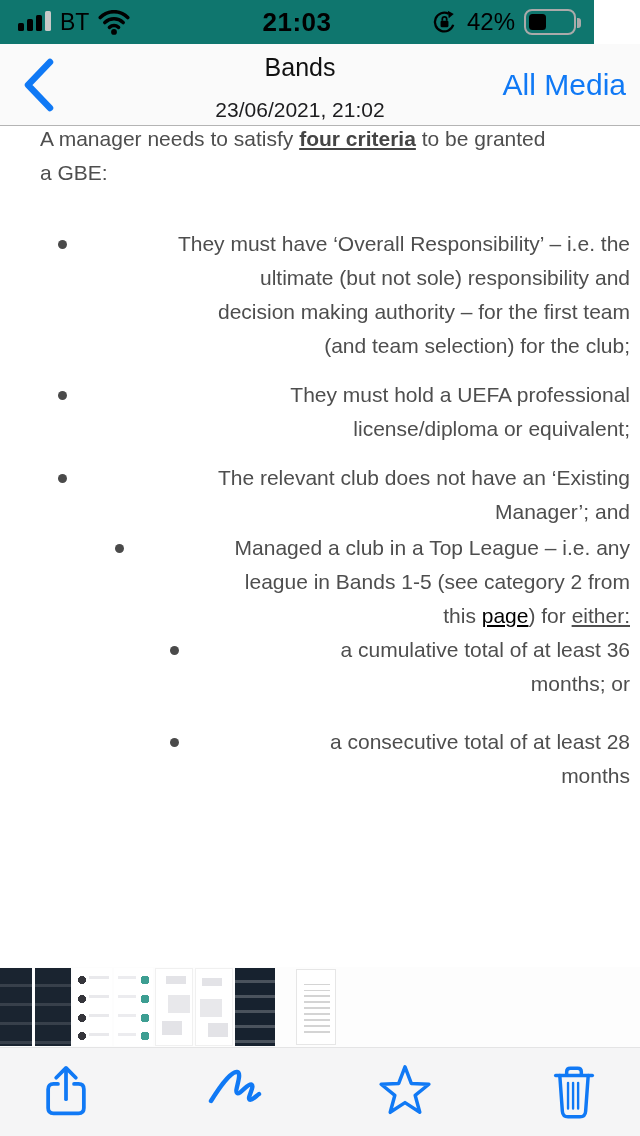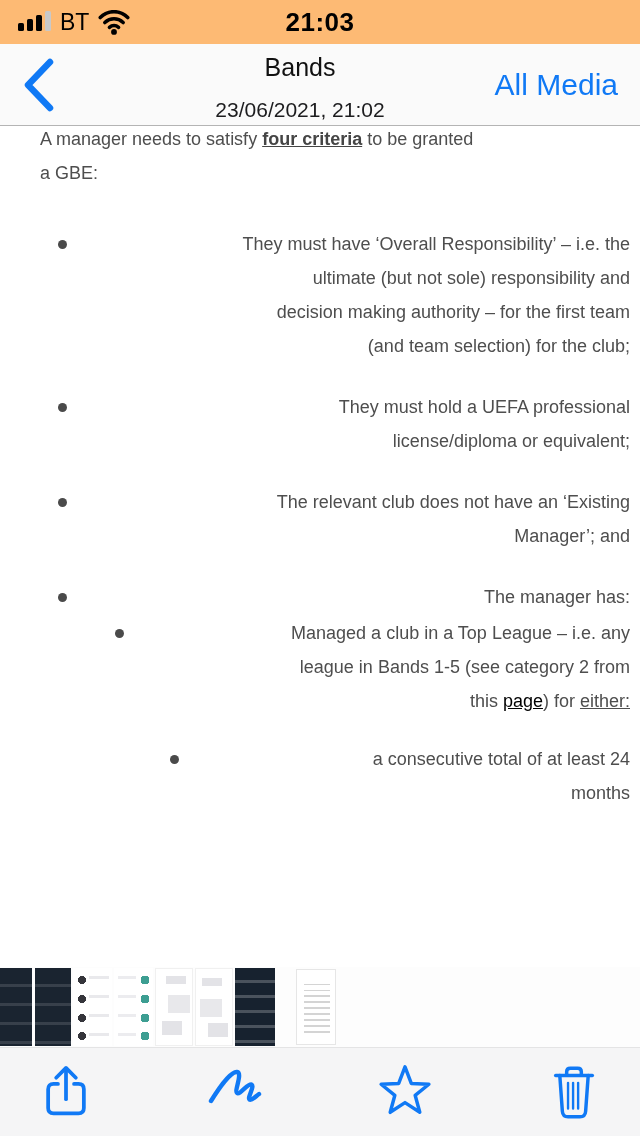--- a/index.html
+++ b/index.html
@@ -1,21 +1,21 @@
 <!DOCTYPE html>
 <html><head>
 <meta charset="utf-8">
 <style>
   * { margin:0; padding:0; box-sizing:border-box; }
   html,body { width:640px; }
   body { font-family:"Liberation Sans", sans-serif; background:#fff; }
   .phone { position:relative; width:640px; height:1136px; background:#fff; overflow:hidden; }
 
   
-  .status-bar { position:absolute; top:0; left:0; width:640px; height:44px; background:#fdba74;
+  .status-bar { position:absolute; top:0; left:0; width:594px; height:44px; background:#0f766e;
     display:flex; align-items:center; justify-content:space-between; padding:0 18px; z-index:5; }
   .sb-left, .sb-right { display:flex; align-items:center; gap:9px; }
   .sb-time { position:absolute; left:0; right:0; top:0; height:44px; display:flex; align-items:center;
     justify-content:center; font-size:26px; font-weight:700; color:#000; letter-spacing:.5px; }
   .signal { display:flex; align-items:flex-end; gap:3px; height:22px; padding-bottom:2px; }
   .signal i { display:block; width:6px; border-radius:1.6px; background:#000; }
   .signal i:nth-child(1){height:8px;} .signal i:nth-child(2){height:12px;}
   .signal i:nth-child(3){height:16px;} .signal i:nth-child(4){height:20px; background:#c9c9c9;}
   .carrier { font-size:23px; color:#000; }
   .pct { font-size:24px; color:#000; }
@@ -25,32 +25,32 @@
     border-radius:0 3px 3px 0; }
 
   
   .nav-bar { position:absolute; top:44px; left:0; width:640px; height:82px; background:#fafafa;
     border-bottom:1px solid #b4b4b4; z-index:5; }
   .back-btn { position:absolute; left:14px; top:6px; width:48px; height:70px; display:flex;
     align-items:center; justify-content:center; }
   .nav-center { position:absolute; left:140px; right:180px; top:6px; text-align:center; }
   .nav-title { font-size:25px; color:#111; line-height:34px; }
   .nav-subtitle { font-size:21px; color:#1c1c1e; line-height:32px; margin-top:10px; }
-  .all-media { position:absolute; right:22px; top:22px; font-size:30px; line-height:38px; }
+  .all-media { position:absolute; right:14px; top:22px; font-size:30px; line-height:38px; }
 
   
   .doc { position:absolute; top:127px; left:0; width:640px; height:840px; background:#fff;
-    overflow:hidden; padding:0 10px 0 40px; color:#4e4e4e; font-size:18px; line-height:34px; }
+    overflow:hidden; padding:0 10px 0 40px; color:#4e4e4e; font-size:21px; line-height:34px; }
   .doc-text { white-space:pre-line; }
   .intro { margin-top:-5px; }
   .emph { font-weight:700; text-decoration:underline; color:#454545; }
   ul.blist { list-style:none; }
   li { position:relative;text-align:right; }
   li::before { content:""; position:absolute; width:9px; height:9px; border-radius:50%; background:#4a4a4a; top:13px; }
-  li.lvl1 { padding-left:60px; margin-top:27px; }
+  li.lvl1 { padding-left:60px; margin-top:15px; }
   li.lvl1::before { left:18px; }
   li.lvl1.first { margin-top:37px; }
   li.lvl2 { padding-left:115px; margin-top:2px; }
   li.lvl2::before { left:75px; }
   li.lvl3 { padding-left:170px; margin-top:0; }
   li.lvl3::before { left:130px; }
   li.lvl3.spaced { margin-top:24px; }
   .cont { padding-left:168px; margin-top:29px; }
   a.doc-link { text-decoration:underline; }
   .u { text-decoration:underline; }
@@ -115,20 +115,35 @@
       <span style="display:flex;">
         <svg width="32" height="25" viewBox="0 0 30 24" fill="none">
           <path d="M1.8 7.2 C5.4 3.6 10 1.6 15 1.6 C20 1.6 24.6 3.6 28.2 7.2" stroke="#000" stroke-width="3.4" stroke-linecap="round"></path>
           <path d="M6.2 12 C8.7 9.7 11.7 8.4 15 8.4 C18.3 8.4 21.3 9.7 23.8 12" stroke="#000" stroke-width="3.4" stroke-linecap="round"></path>
           <path d="M10.6 16.6 C11.9 15.5 13.4 14.9 15 14.9 C16.6 14.9 18.1 15.5 19.4 16.6" stroke="#000" stroke-width="3.4" stroke-linecap="round"></path>
           <circle cx="15" cy="21" r="2.8" fill="#000"></circle>
         </svg>
       </span>
     </div>
     <div class="sb-time">21:03</div>
+    <div class="sb-right">
+      <span style="display:flex;">
+        <svg width="27" height="27" viewBox="0 0 26 26" fill="none">
+          <path d="M21.4 15.2 A9 9 0 1 1 16.9 4.6" stroke="#000" stroke-width="2.2" fill="none"></path>
+          <path d="M16.2 1.6 L21.9 4.9 L17.1 8.9 Z" fill="#000"></path>
+          <path d="M10.9 11.3 V9.6 a2.1 2.1 0 0 1 4.2 0 v1.7" stroke="#000" stroke-width="1.7" fill="none"></path>
+          <rect x="9.2" y="11.3" width="7.6" height="6.2" rx="1.1" fill="#000"></rect>
+        </svg>
+      </span>
+      <span class="pct">42%</span>
+      <span class="battery">
+          <span class="fill"></span>
+          <span class="nub"></span>
+        </span>
+    </div>
   </div>
 
   <div class="nav-bar">
     <div class="back-btn">
       <span style="display:flex;">
         <svg width="34" height="56" viewBox="0 0 34 56" fill="none">
           <path d="M29 5 L7 28 L29 51" stroke="#1079f5" stroke-width="6.5" stroke-linecap="round" stroke-linejoin="round"></path>
         </svg>
       </span>
     </div>
@@ -148,28 +163,29 @@
 ultimate (but not sole) responsibility and
 decision making authority – for the first team
 (and team selection) for the club;</span></li>
 
       <li class="lvl1 doc-text"><span>They must hold a UEFA professional
 license/diploma or equivalent;</span></li>
 
       <li class="lvl1 doc-text"><span>The relevant club does not have an ‘Existing
 Manager’; and</span></li>
 
-      <li class="lvl1 doc-text"><span>The manager has:</span></li>
 
       <li class="lvl2 doc-text"><span>Managed a club in a Top League – i.e. any
 league in Bands 1-5 (see category 2 from
 this </span><a class="doc-link" style="color:#000000;" href="#">page</a><span>) for </span><span class="u">either:</span></li>
 
-
-      <li class="lvl3 spaced doc-text"><span>a consecutive total of at least 24
+      <li class="lvl3 doc-text"><span>a cumulative total of at least 36
+months; or</span></li>
+
+      <li class="lvl3 spaced doc-text"><span>a consecutive total of at least 28
 months</span></li>
     </ul>
 
   </div>
 
   <div class="media-strip">
       <div class="thumb dark cut"></div>
       <div class="thumb dark"></div>
       <div class="thumb chat-a"></div>
       <div class="thumb chat-b"></div>

